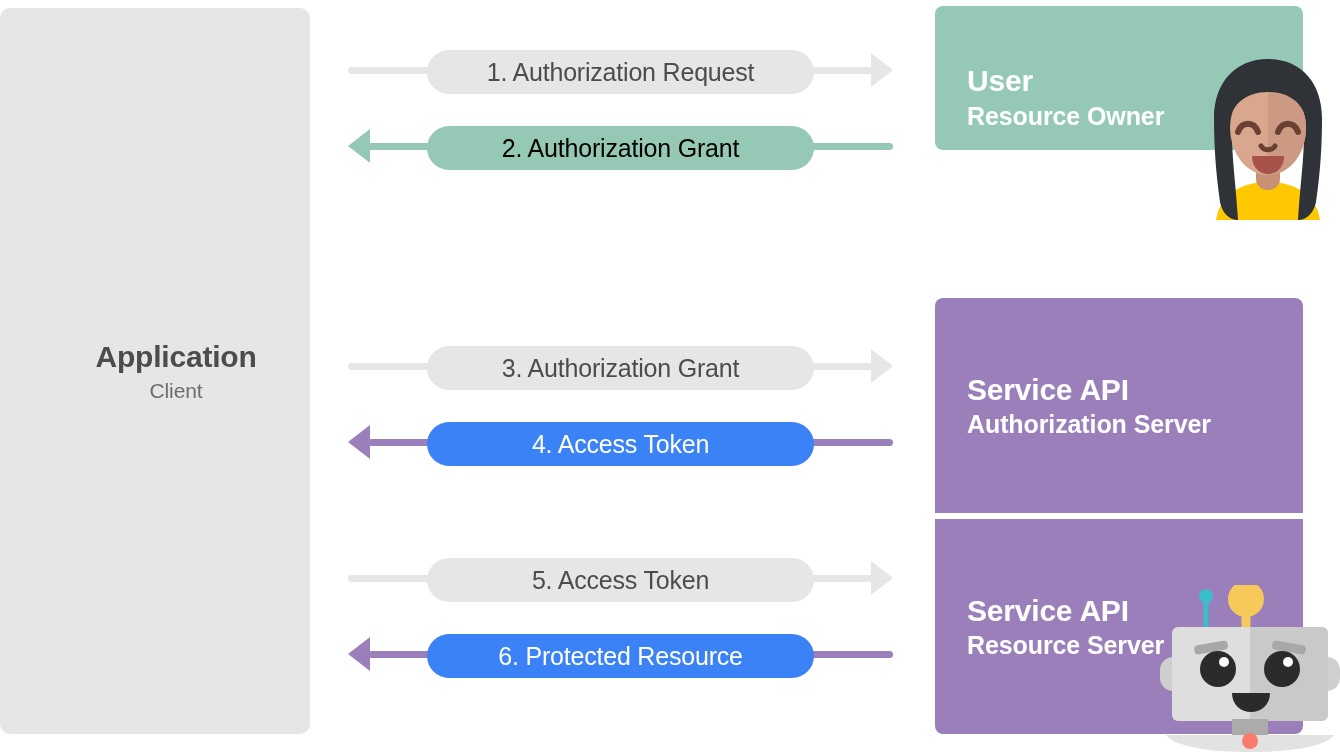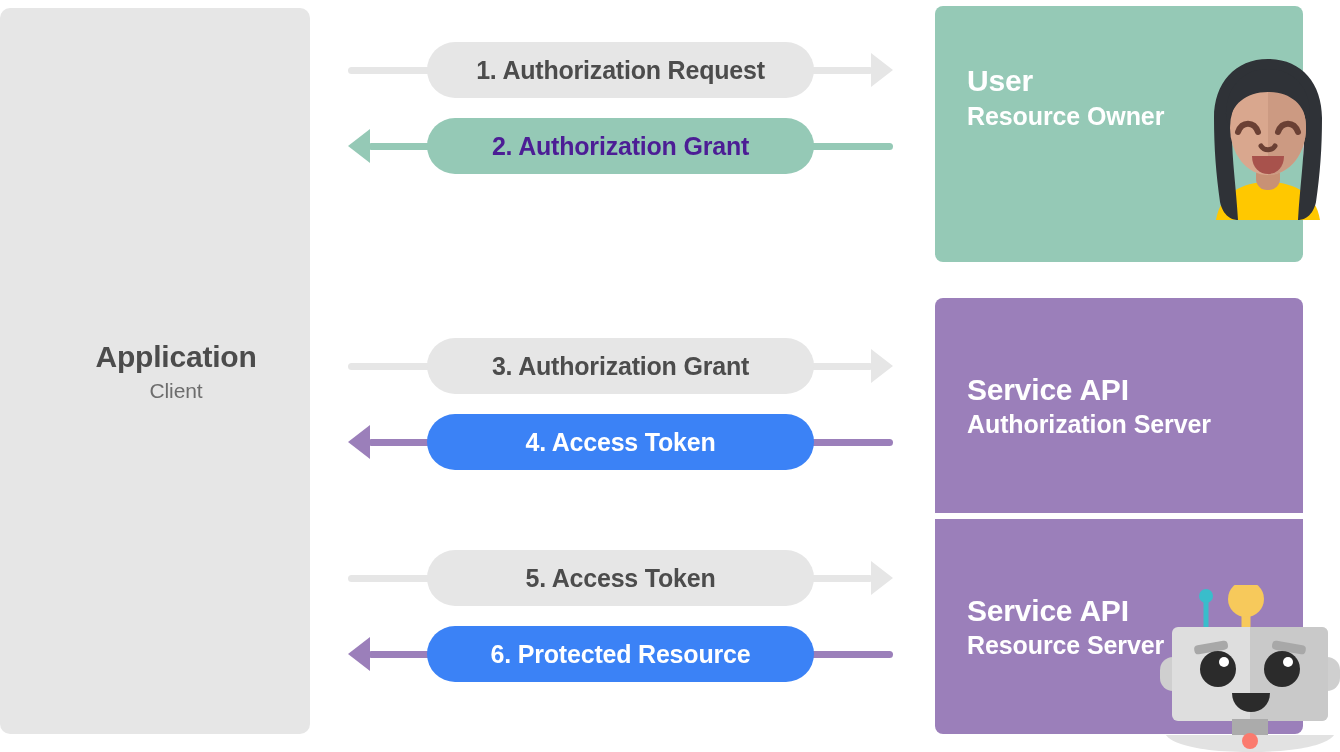--- a/index.html
+++ b/index.html
@@ -85,40 +85,40 @@
     border-right: 0;
   }
   .head.left {
     left: 0;
     border-right: 22px solid currentColor;
     border-left: 0;
   }
   .pill {
     position: absolute;
     left: 79px;
-    top: 0;
+    top: 8px;
     width: 387px;
-    height: 56px;
+    height: 44px;
     border-radius: 28px;
     display: flex;
     align-items: center;
     justify-content: center;
     font-size: 25px;
-    font-weight: bold;
+    font-weight: normal;
     letter-spacing: -0.2px;
     box-sizing: border-box;
   }
 
   .row.grey .row-line { background: #E6E6E6; }
   .row.grey .head { color: #E6E6E6; }
   .row.grey .pill { background: #E6E6E6; color: #4C4C4C; }
 
   .row.green .row-line { background: #95C9B6; }
   .row.green .head { color: #95C9B6; }
-  .row.green .pill { background: #95C9B6; color: #4c1d95; }
+  .row.green .pill { background: #95C9B6; color: #000000; }
 
   .row.purple .row-line { background: #9B7FBA; }
   .row.purple .head { color: #9B7FBA; }
   .row.purple .pill { background: #3b82f6; color: #FFFFFF; }
 
   
   .row.dir-left .row-line { left: 20px; right: 0; }
   .row.dir-right .row-line { left: 0; right: 20px; }
 
   
@@ -147,21 +147,21 @@
     line-height: 1.3;
     letter-spacing: -0.1px;
     position: relative;
     z-index: 3;
   }
 
   #card-user {
     left: 935px;
     top: 6px;
     width: 368px;
-    height: 256px;
+    height: 144px;
     background: #95C9B6;
     border-radius: 8px;
     padding-top: 56px;
     justify-content: flex-start;
   }
   #card-auth {
     left: 935px;
     top: 298px;
     width: 368px;
     height: 215px;

